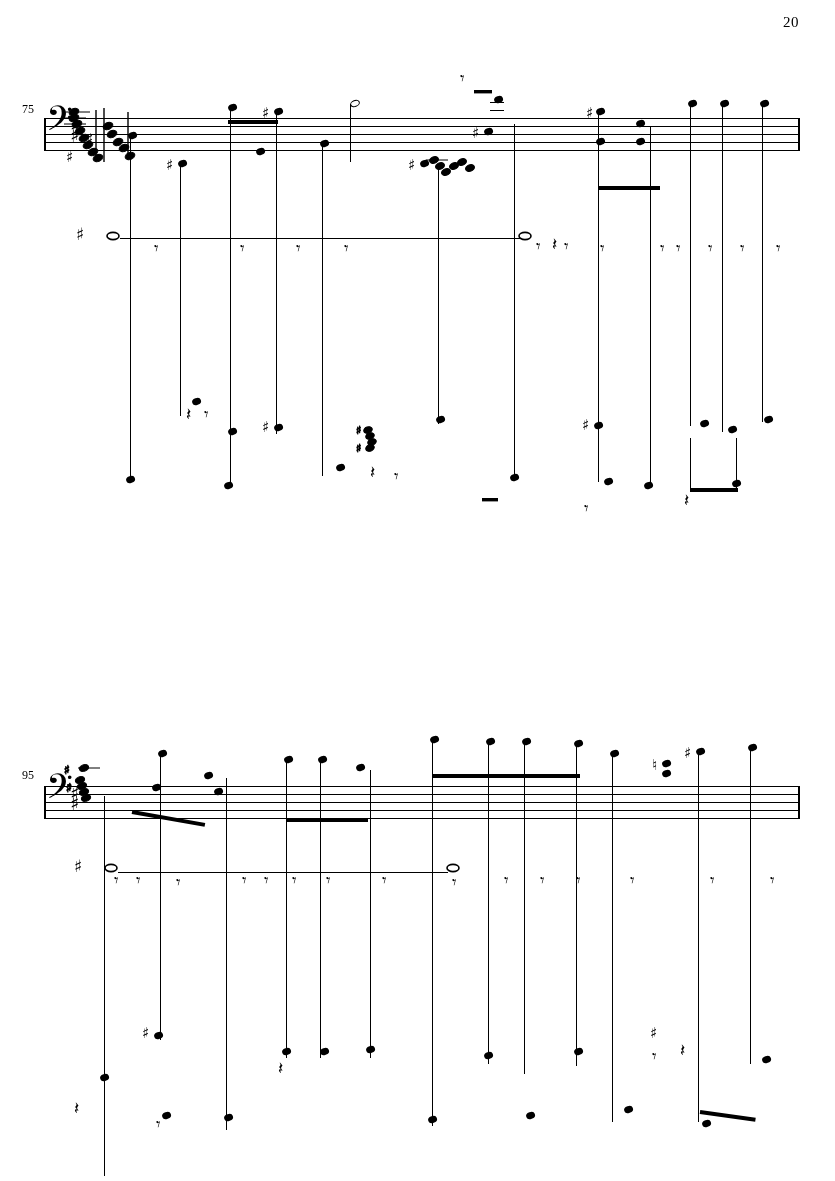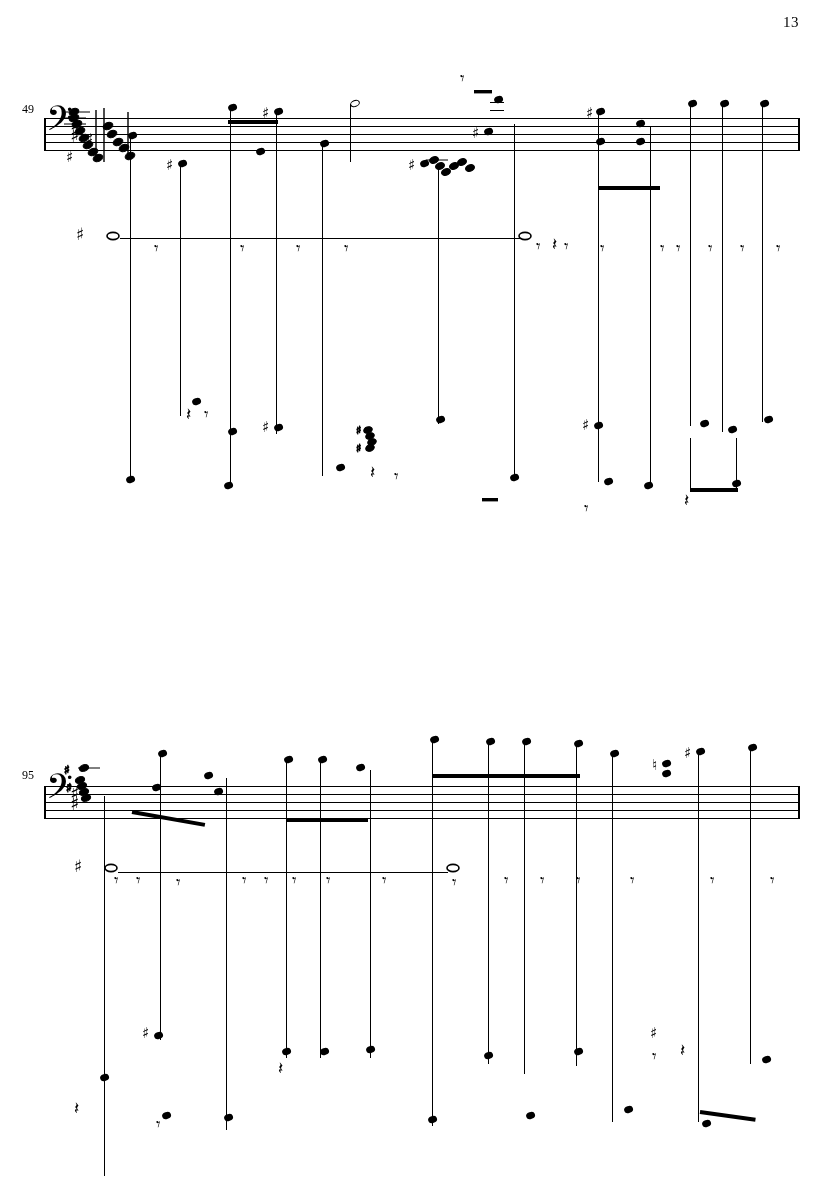--- a/index.html
+++ b/index.html
@@ -136,25 +136,25 @@
     position: absolute;
     border-top: 1.2px solid #000;
     height: 0;
   }
 </style>
 </head>
 <body>
 
 <div class="page">
 
-  <div class="page-number">13</div>
+  <div class="page-number">20</div>
 
   <div class="system system-1">
 
-    <div class="meas-num" style="left:22px; top:62px;">49</div>
+    <div class="meas-num" style="left:22px; top:62px;">75</div>
 
     <div class="staff" style="left:44px; top:78px; width:756px;">
       <div class="sline"></div>
         <div class="sline"></div>
         <div class="sline"></div>
         <div class="sline"></div>
         <div class="sline"></div>
     </div>
     <div class="barline" style="left:44px; top:78px; height:32px;"></div>
     <div class="barline" style="left:798px; top:78px; height:32px;"></div>

